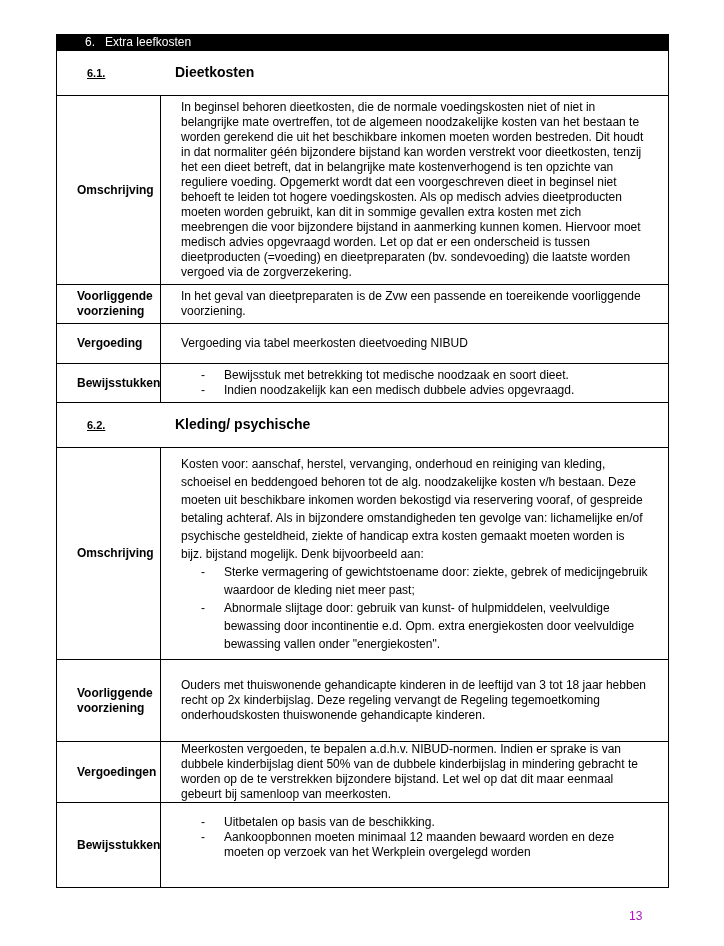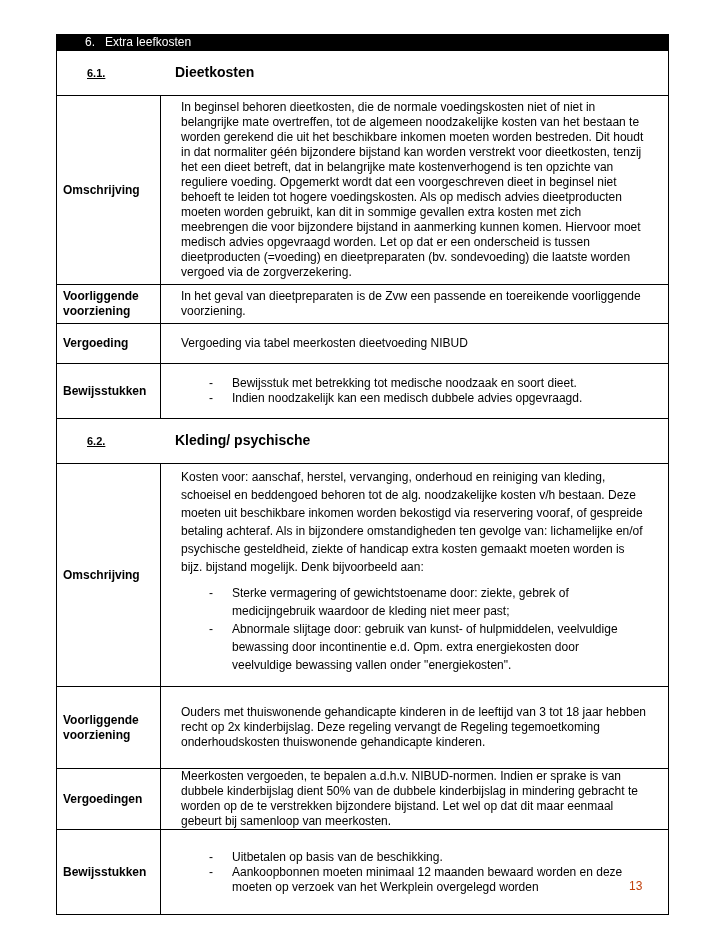--- a/index.html
+++ b/index.html
@@ -4,26 +4,26 @@
 <style>
   html, body { margin: 0; padding: 0; background: #ffffff; }
   body { width: 724px; height: 946px; position: relative; font-family: "Liberation Sans", sans-serif; color: #000; }
   .doc-table { position: absolute; left: 56px; top: 34px; width: 613px; border-collapse: collapse; table-layout: fixed; }
   .doc-table td { border: 1px solid #000; padding: 0; vertical-align: middle; font-size: 12px; line-height: 15px; }
   .chapter-header { background: #000000; color: #fff; font-weight: normal; font-size: 12px; height: 14px; line-height: 14px; padding-left: 28px !important; }
   .section-row td { height: 44px; }
   .section-title { padding-left: 30px !important; font-weight: bold; }
   .section-num { font-size: 11px; display: inline-block; width: 44px; text-decoration: underline; }
   .section-name { font-size: 14px; padding-left: 44px; }
-  .label-cell { width: 103px; font-weight: bold; padding: 0 6px !important; font-size: 12px; }
+  .label-cell { width: 103px; font-weight: bold; padding: 0 20px !important; font-size: 12px; }
   .content-cell { padding: 4px 20px !important; }
-  ul.dash { list-style: none; margin: 8px; padding: 0 0 0 20px; }
+  ul.dash { list-style: none; margin: 0; padding: 0 0 0 20px; }
   ul.dash li { position: relative; padding-left: 23px; }
   ul.dash li::before { content: "-"; position: absolute; left: 0; }
-  .page-number { position: absolute; left: 629px; top: 879px; font-size: 12px; color: #c2410c; }
+  .page-number { position: absolute; left: 629px; top: 909px; font-size: 12px; color: #a21caf; }
 </style>
 </head>
 <body>
 
 <table class="doc-table">
   <colgroup>
       <col style="width:104px">
       <col>
     </colgroup>
   <tbody>

